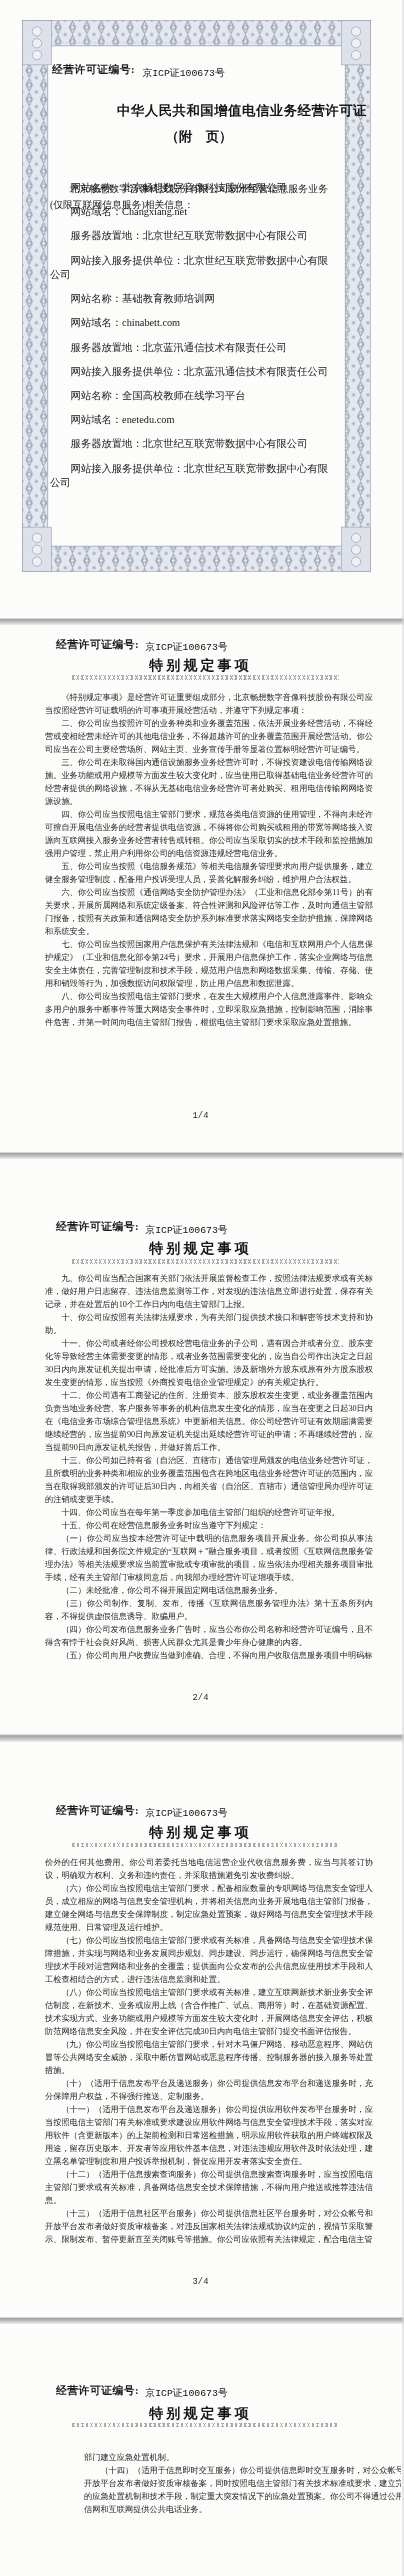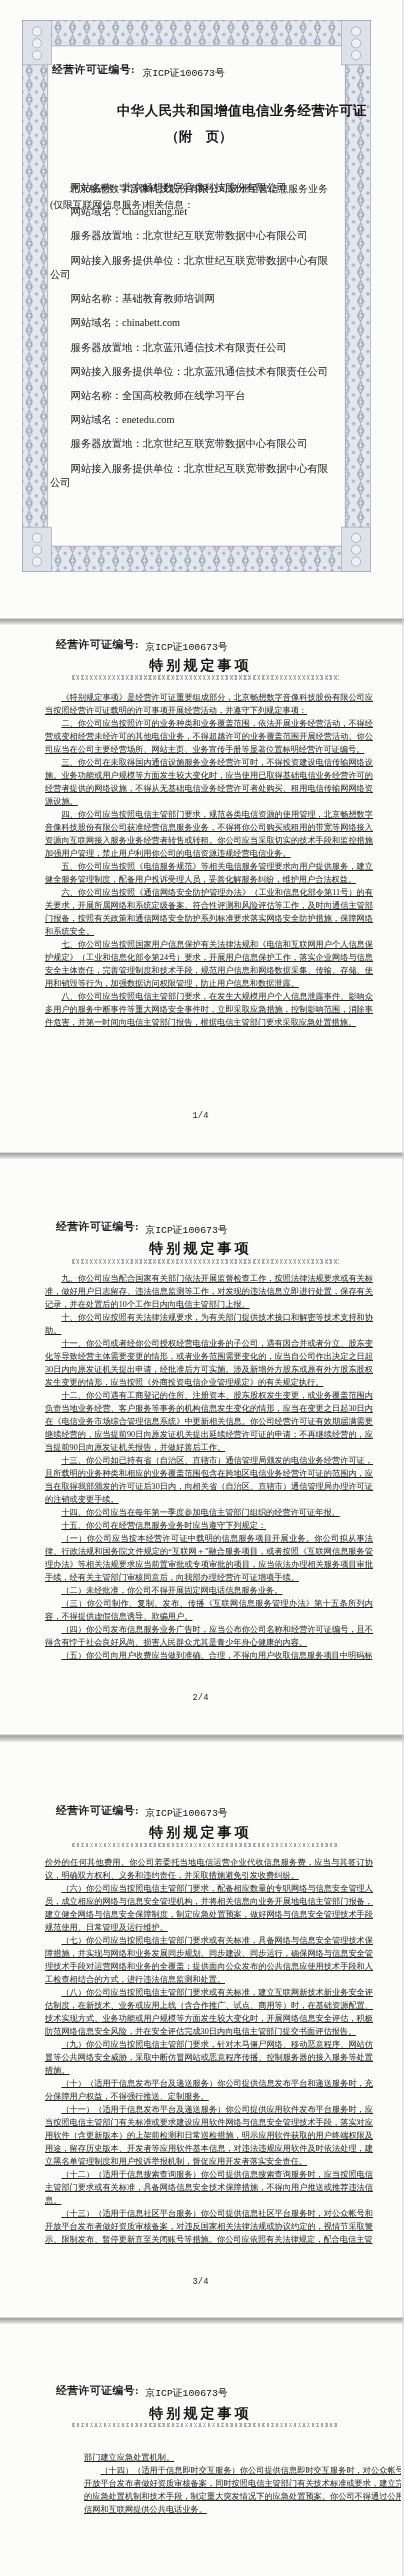--- a/index.html
+++ b/index.html
@@ -24,21 +24,21 @@
   .cert-items{position:absolute;left:50px;width:284px;top:181px;}
   .cert-items p{margin:0 0 9.8px 0;font-size:10.3px;line-height:14.4px;text-indent:2em;color:#171717;}
   
   .sp-header{position:absolute;left:56px;white-space:nowrap;}
   .sp-header .lbl{font-size:10.8px;font-weight:bold;color:#1d1d1d;letter-spacing:0.5px;}
   .sp-header .num{font-size:9.8px;color:#111;position:relative;top:2.6px;margin-left:4.1px;font-family:"Liberation Mono","DejaVu Sans Mono",monospace;}
   .sp-title{position:absolute;left:0;right:0;text-align:center;font-size:14px;font-weight:bold;letter-spacing:3.1px;color:#161616;}
   .zigzag{position:absolute;left:72px;width:267px;height:4.6px;opacity:.8;background:
     repeating-linear-gradient(115deg,transparent 0 1.5px,#989898 1.5px 2.6px,transparent 2.6px 4.1px),
     repeating-linear-gradient(65deg,transparent 0 1.5px,#989898 1.5px 2.6px,transparent 2.6px 4.1px);}
-  .sp-body{position:absolute;left:45px;width:328px;text-decoration:underline;}
+  .sp-body{position:absolute;left:45px;width:328px;}
   .sp-body p{margin:0;font-size:8.2px;line-height:13px;text-indent:2em;text-align:justify;color:#1c1c1c;}
   .sp-body p.cont{text-indent:0;}
   .page-num{position:absolute;left:0;right:0;text-align:center;font-size:8.8px;color:#2a2a2a;font-family:"Liberation Mono","DejaVu Sans Mono",monospace;}
   
   .p2 .sp-header{top:12.4px;} .p2 .sp-title{top:32px;} .p2 .zigzag{top:50px;} .p2 .sp-body{top:66px;} .p2 .page-num{top:486px;}
   .p3 .sp-header{top:61px;} .p3 .sp-title{top:81px;} .p3 .zigzag{top:100px;} .p3 .sp-body{top:113px;} .p3 .page-num{top:534px;}
   .p4 .sp-header{top:62px;} .p4 .sp-title{top:82px;} .p4 .zigzag{top:101px;} .p4 .sp-body{top:114px;} .p4 .page-num{top:535px;}
   .p5 .sp-header{top:60px;} .p5 .sp-title{top:81px;} .p5 .zigzag{top:99px;} .p5 .sp-body{top:127px;margin-left:39px;}
 </style>
 </head>
@@ -112,21 +112,21 @@
     <div class="sp-header">
       <span class="lbl">经营许可证编号:</span>
       <span class="num">京ICP证100673号</span>
     </div>
     <div class="sp-title">特别规定事项</div>
     <div class="zigzag"></div>
     <div class="sp-body">
       <p>《特别规定事项》是经营许可证重要组成部分，北京畅想数字音像科技股份有限公司应当按照经营许可证载明的许可事项开展经营活动，并遵守下列规定事项：</p>
       <p>二、你公司应当按照许可的业务种类和业务覆盖范围，依法开展业务经营活动，不得经营或变相经营未经许可的其他电信业务，不得超越许可的业务覆盖范围开展经营活动。你公司应当在公司主要经营场所、网站主页、业务宣传手册等显著位置标明经营许可证编号。</p>
       <p>三、你公司在未取得国内通信设施服务业务经营许可时，不得投资建设电信传输网络设施。业务功能或用户规模等方面发生较大变化时，应当使用已取得基础电信业务经营许可的经营者提供的网络设施，不得从无基础电信业务经营许可者处购买、租用电信传输网网络资源设施。</p>
-      <p>四、你公司应当按照电信主管部门要求，规范各类电信资源的使用管理，北京畅想数字音像科技股份有限公司获准经营信息服务业务，不得将你公司购买或租用的带宽等网络接入资源向互联网接入服务业务经营者转售或转租。你公司应当采取切实的技术手段和监控措施加强用户管理，禁止用户利用你公司的电信资源违规经营电信业务。</p>
+      <p>四、你公司应当按照电信主管部门要求，规范各类电信资源的使用管理，不得向未经许可擅自开展电信业务的经营者提供电信资源，不得将你公司购买或租用的带宽等网络接入资源向互联网接入服务业务经营者转售或转租。你公司应当采取切实的技术手段和监控措施加强用户管理，禁止用户利用你公司的电信资源违规经营电信业务。</p>
       <p>五、你公司应当按照《电信服务规范》等相关电信服务管理要求向用户提供服务，建立健全服务管理制度，配备用户投诉受理人员，妥善化解服务纠纷，维护用户合法权益。</p>
       <p>六、你公司应当按照《通信网络安全防护管理办法》（工业和信息化部令第11号）的有关要求，开展所属网络和系统定级备案、符合性评测和风险评估等工作，及时向通信主管部门报备，按照有关政策和通信网络安全防护系列标准要求落实网络安全防护措施，保障网络和系统安全。</p>
       <p>七、你公司应当按照国家用户信息保护有关法律法规和《电信和互联网用户个人信息保护规定》（工业和信息化部令第24号）要求，开展用户信息保护工作，落实企业网络与信息安全主体责任，完善管理制度和技术手段，规范用户信息和网络数据采集、传输、存储、使用和销毁等行为，加强数据访问权限管理，防止用户信息和数据泄露。</p>
       <p>八、你公司应当按照电信主管部门要求，在发生大规模用户个人信息泄露事件、影响众多用户的服务中断事件等重大网络安全事件时，立即采取应急措施，控制影响范围，消除事件危害，并第一时间向电信主管部门报告，根据电信主管部门要求采取应急处置措施。</p>
     </div>
     <div class="page-num">1/4</div>
   </div>
 
   <div class="separator"></div>
 

